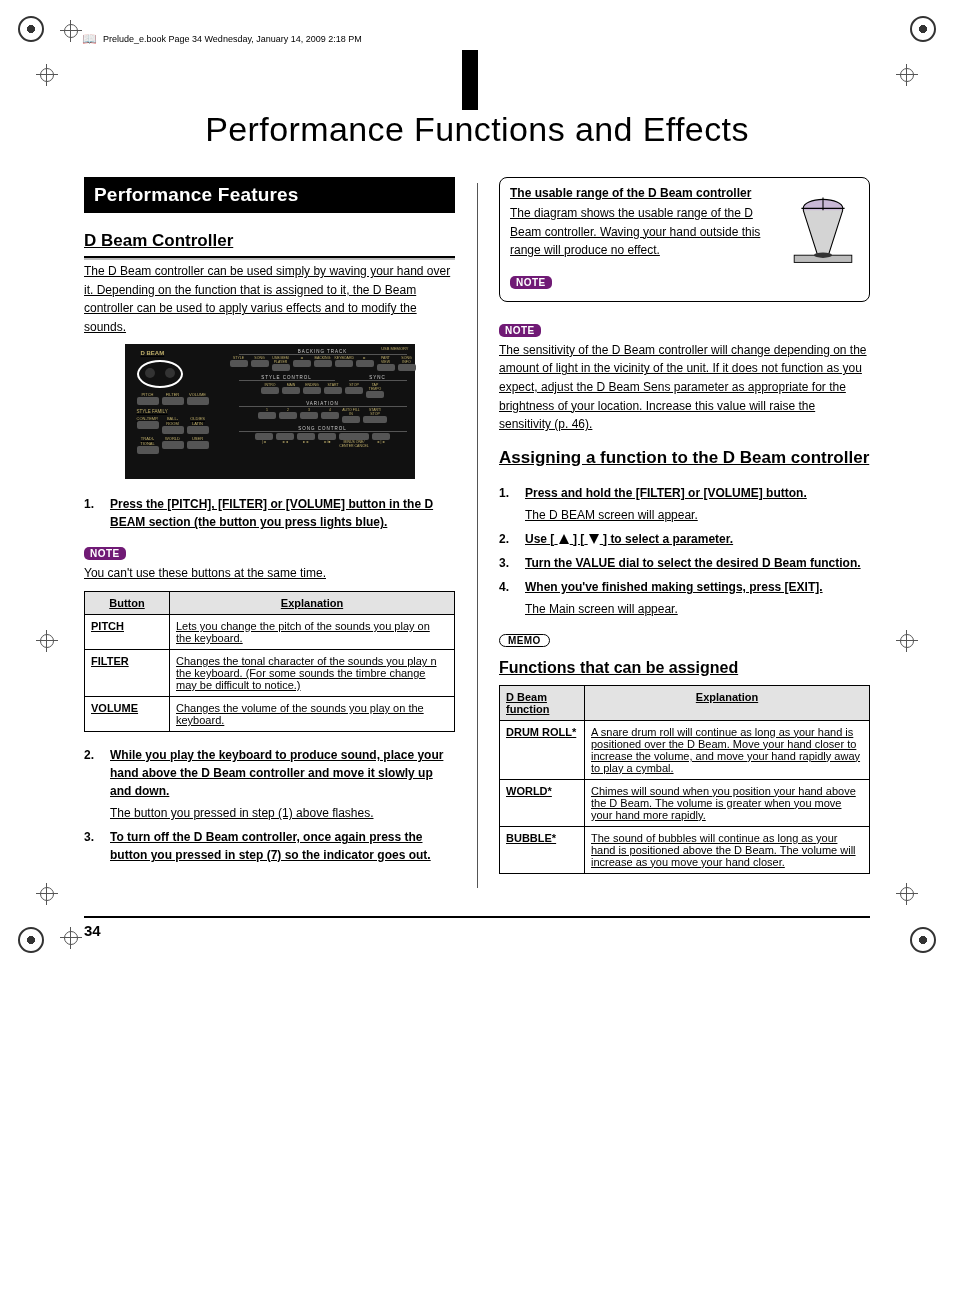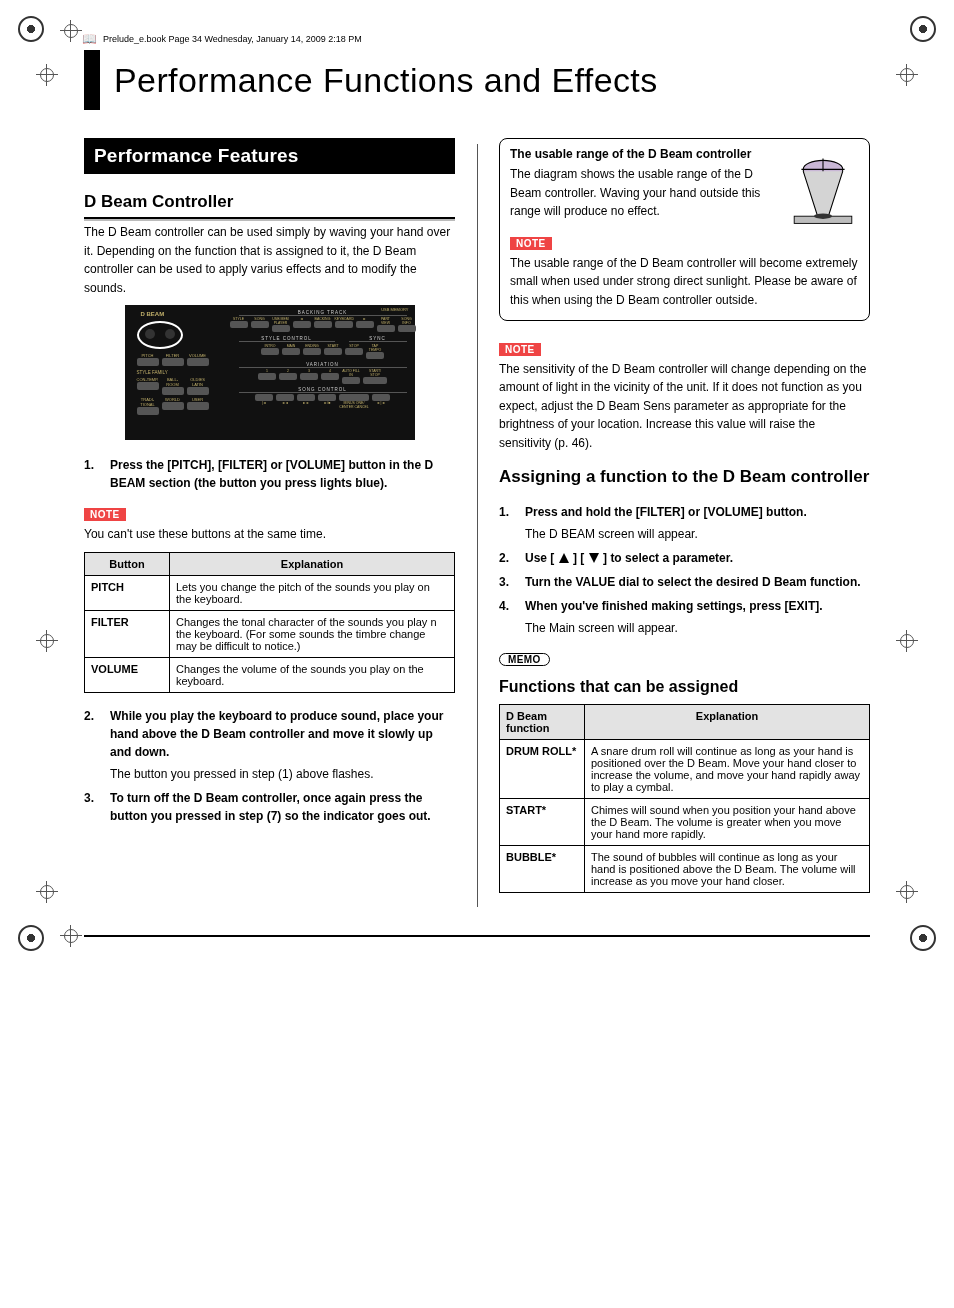--- a/index.html
+++ b/index.html
@@ -38,37 +38,39 @@
   }
   .page {
     margin: 50px 50px 30px 50px;
     padding: 0 34px 0 34px;
     position: relative;
   }
   .chapter-bar {
     display: flex;
     align-items: center;
     margin-bottom: 28px;
+    flex-direction: column;
   }
   .chapter-bar .block {
     width: 16px;
     height: 60px;
     background: #000;
     margin-right: 14px;
   }
   .chapter-bar h1 {
     font-size: 34px;
     font-weight: 300;
     margin: 0;
     letter-spacing: .4px;
   }
   .columns {
     display: flex;
     gap: 0;
     position: relative;
+    text-decoration: underline;
   }
   .columns::after {
     content: "";
     position: absolute;
     left: 50%;
     top: 6px;
     bottom: 0;
     border-left: 1px solid #555;
   }
   .col {
@@ -149,26 +151,26 @@
   .num-list li::before {
     content: counter(item) ".";
     position: absolute;
     left: 0;
     font-weight: 700;
   }
   .num-list .b { font-weight: 700; display: block; }
   .num-list .sub-line { margin-top: 4px; display: block; }
   .note-badge {
     display: inline-block;
-    background: #ef4444;
+    background: #701a75;
     color: #fff;
     font-size: 10px;
     font-weight: 700;
     padding: 1px 6px;
-    border-radius: 0;
+    border-radius: 5px;
     letter-spacing: .5px;
     margin: 8px 0 2px;
   }
   .memo-badge {
     display: inline-block;
     border: 1.5px solid #000;
     border-radius: 10px;
     font-size: 10px;
     font-weight: 700;
     padding: 0 8px;
@@ -526,21 +528,20 @@
         <p class="body-text" style="margin:0 78px 8px 0">The diagram shows the usable range of the D Beam controller. Waving your hand outside this range will produce no effect.</p>
         <svg class="beam-svg" viewBox="0 0 80 84">
           <ellipse cx="40" cy="18" rx="22" ry="10" fill="#c9b7d6" stroke="#000" stroke-width="1.2"></ellipse>
           <line x1="40" y1="6" x2="40" y2="30" stroke="#000" stroke-width="1.2"></line>
           <line x1="16" y1="18" x2="64" y2="18" stroke="#000" stroke-width="1.2"></line>
           <path d="M18 20 L34 70 L46 70 L62 20" fill="#d4d4d4" stroke="#000" stroke-width="1.2"></path>
           <rect x="8" y="70" width="64" height="8" fill="#bdbdbd" stroke="#000" stroke-width="1"></rect>
           <ellipse cx="40" cy="70" rx="10" ry="3" fill="#333"></ellipse>
         </svg>
         <div class="note-badge">NOTE</div>
-        <p class="body-text" style="margin:2px 0 0">The usable range of the D Beam controller will become extremely small when used under strong direct sunlight. Please be aware of this when using the D Beam controller outside.</p>
       </div>
 
       <div class="note-badge">NOTE</div>
       <p class="body-text" style="margin-top:2px">The sensitivity of the D Beam controller will change depending on the amount of light in the vicinity of the unit. If it does not function as you expect, adjust the D Beam Sens parameter as appropriate for the brightness of your location. Increase this value will raise the sensitivity (p. 46).</p>
 
       <h4 class="assign-title">Assigning a function to the D Beam controller</h4>
       <div class="dotted"></div>
 
       <ol class="num-list">
         <li>
@@ -573,28 +574,29 @@
         <tbody>
             <tr>
           <th style="width:68px; text-align:left">D Beam function</th>
           <th>Explanation</th>
         </tr>
         <tr>
           <td class="label">DRUM ROLL*</td>
           <td>A snare drum roll will continue as long as your hand is positioned over the D Beam. Move your hand closer to increase the volume, and move your hand rapidly away to play a cymbal.</td>
         </tr>
         <tr>
-          <td class="label">START*</td>
+          <td class="label">WORLD*</td>
           <td>Chimes will sound when you position your hand above the D Beam. The volume is greater when you move your hand more rapidly.</td>
         </tr>
         <tr>
           <td class="label">BUBBLE*</td>
           <td>The sound of bubbles will continue as long as your hand is positioned above the D Beam. The volume will increase as you move your hand closer.</td>
         </tr>
       </tbody>
         </table>
 
     </div>
   </div>
 
   <div class="footer-rule"></div>
+  <div class="page-num">34</div>
 
 </div>
 
 </body></html>

